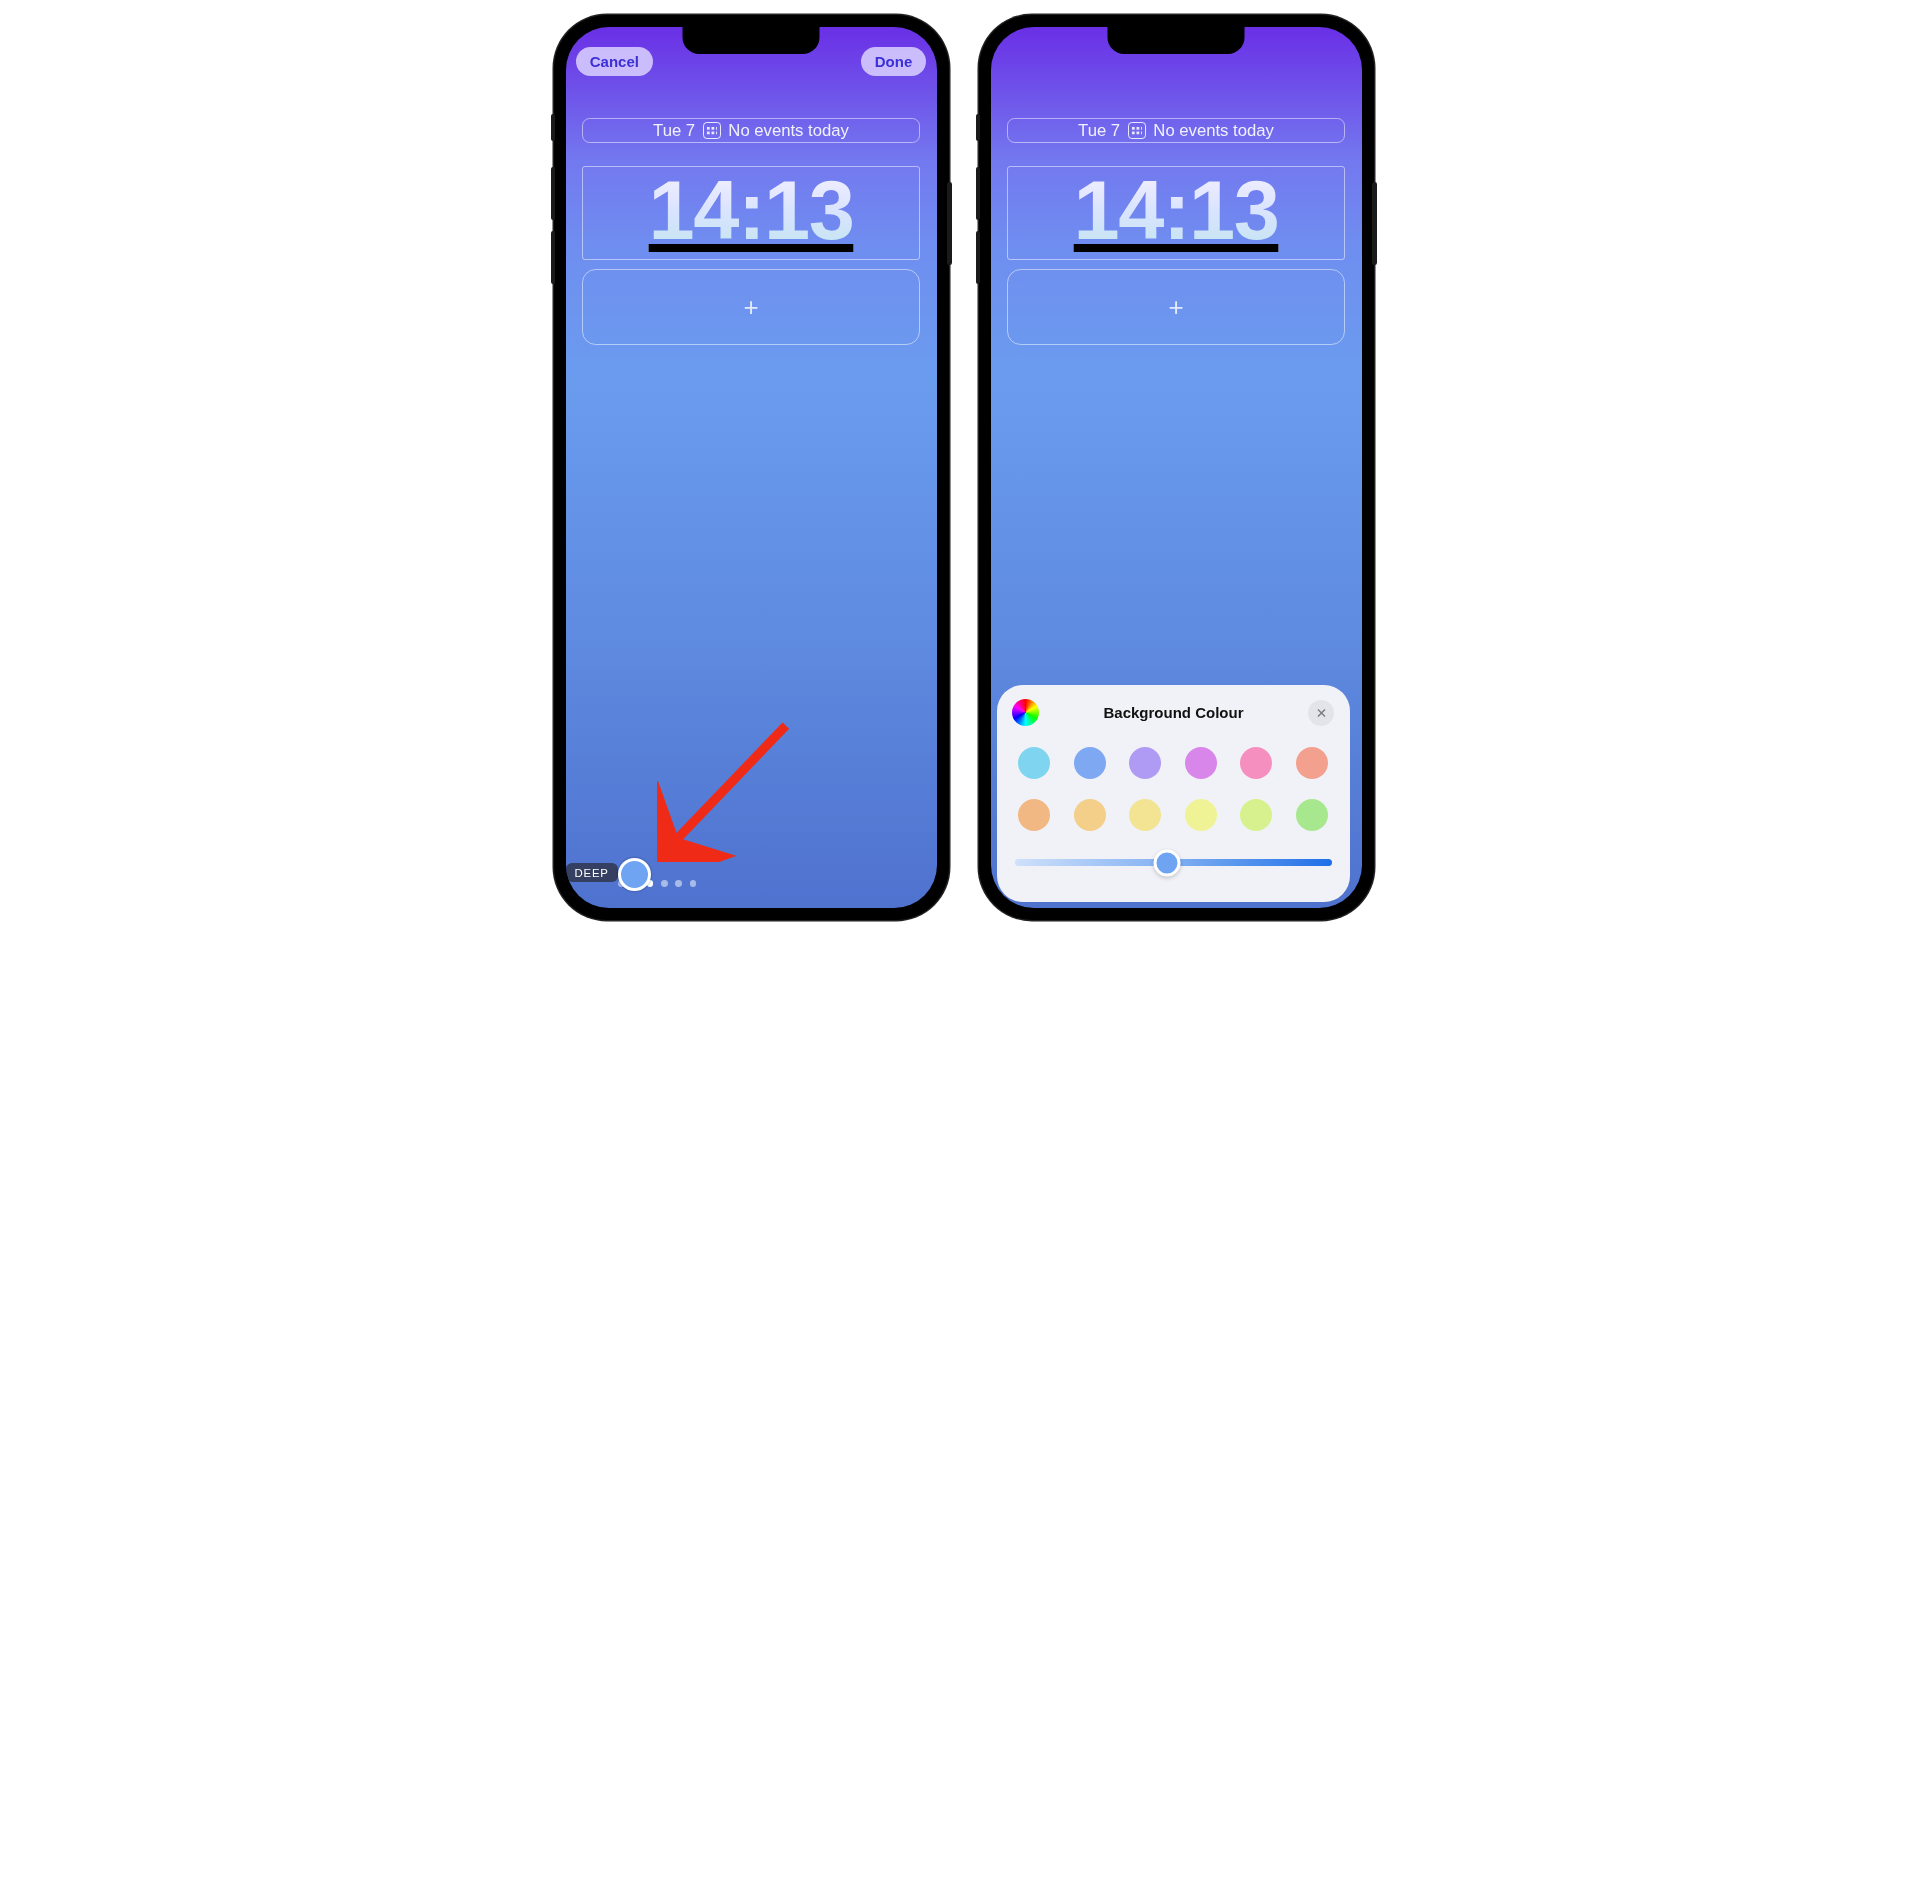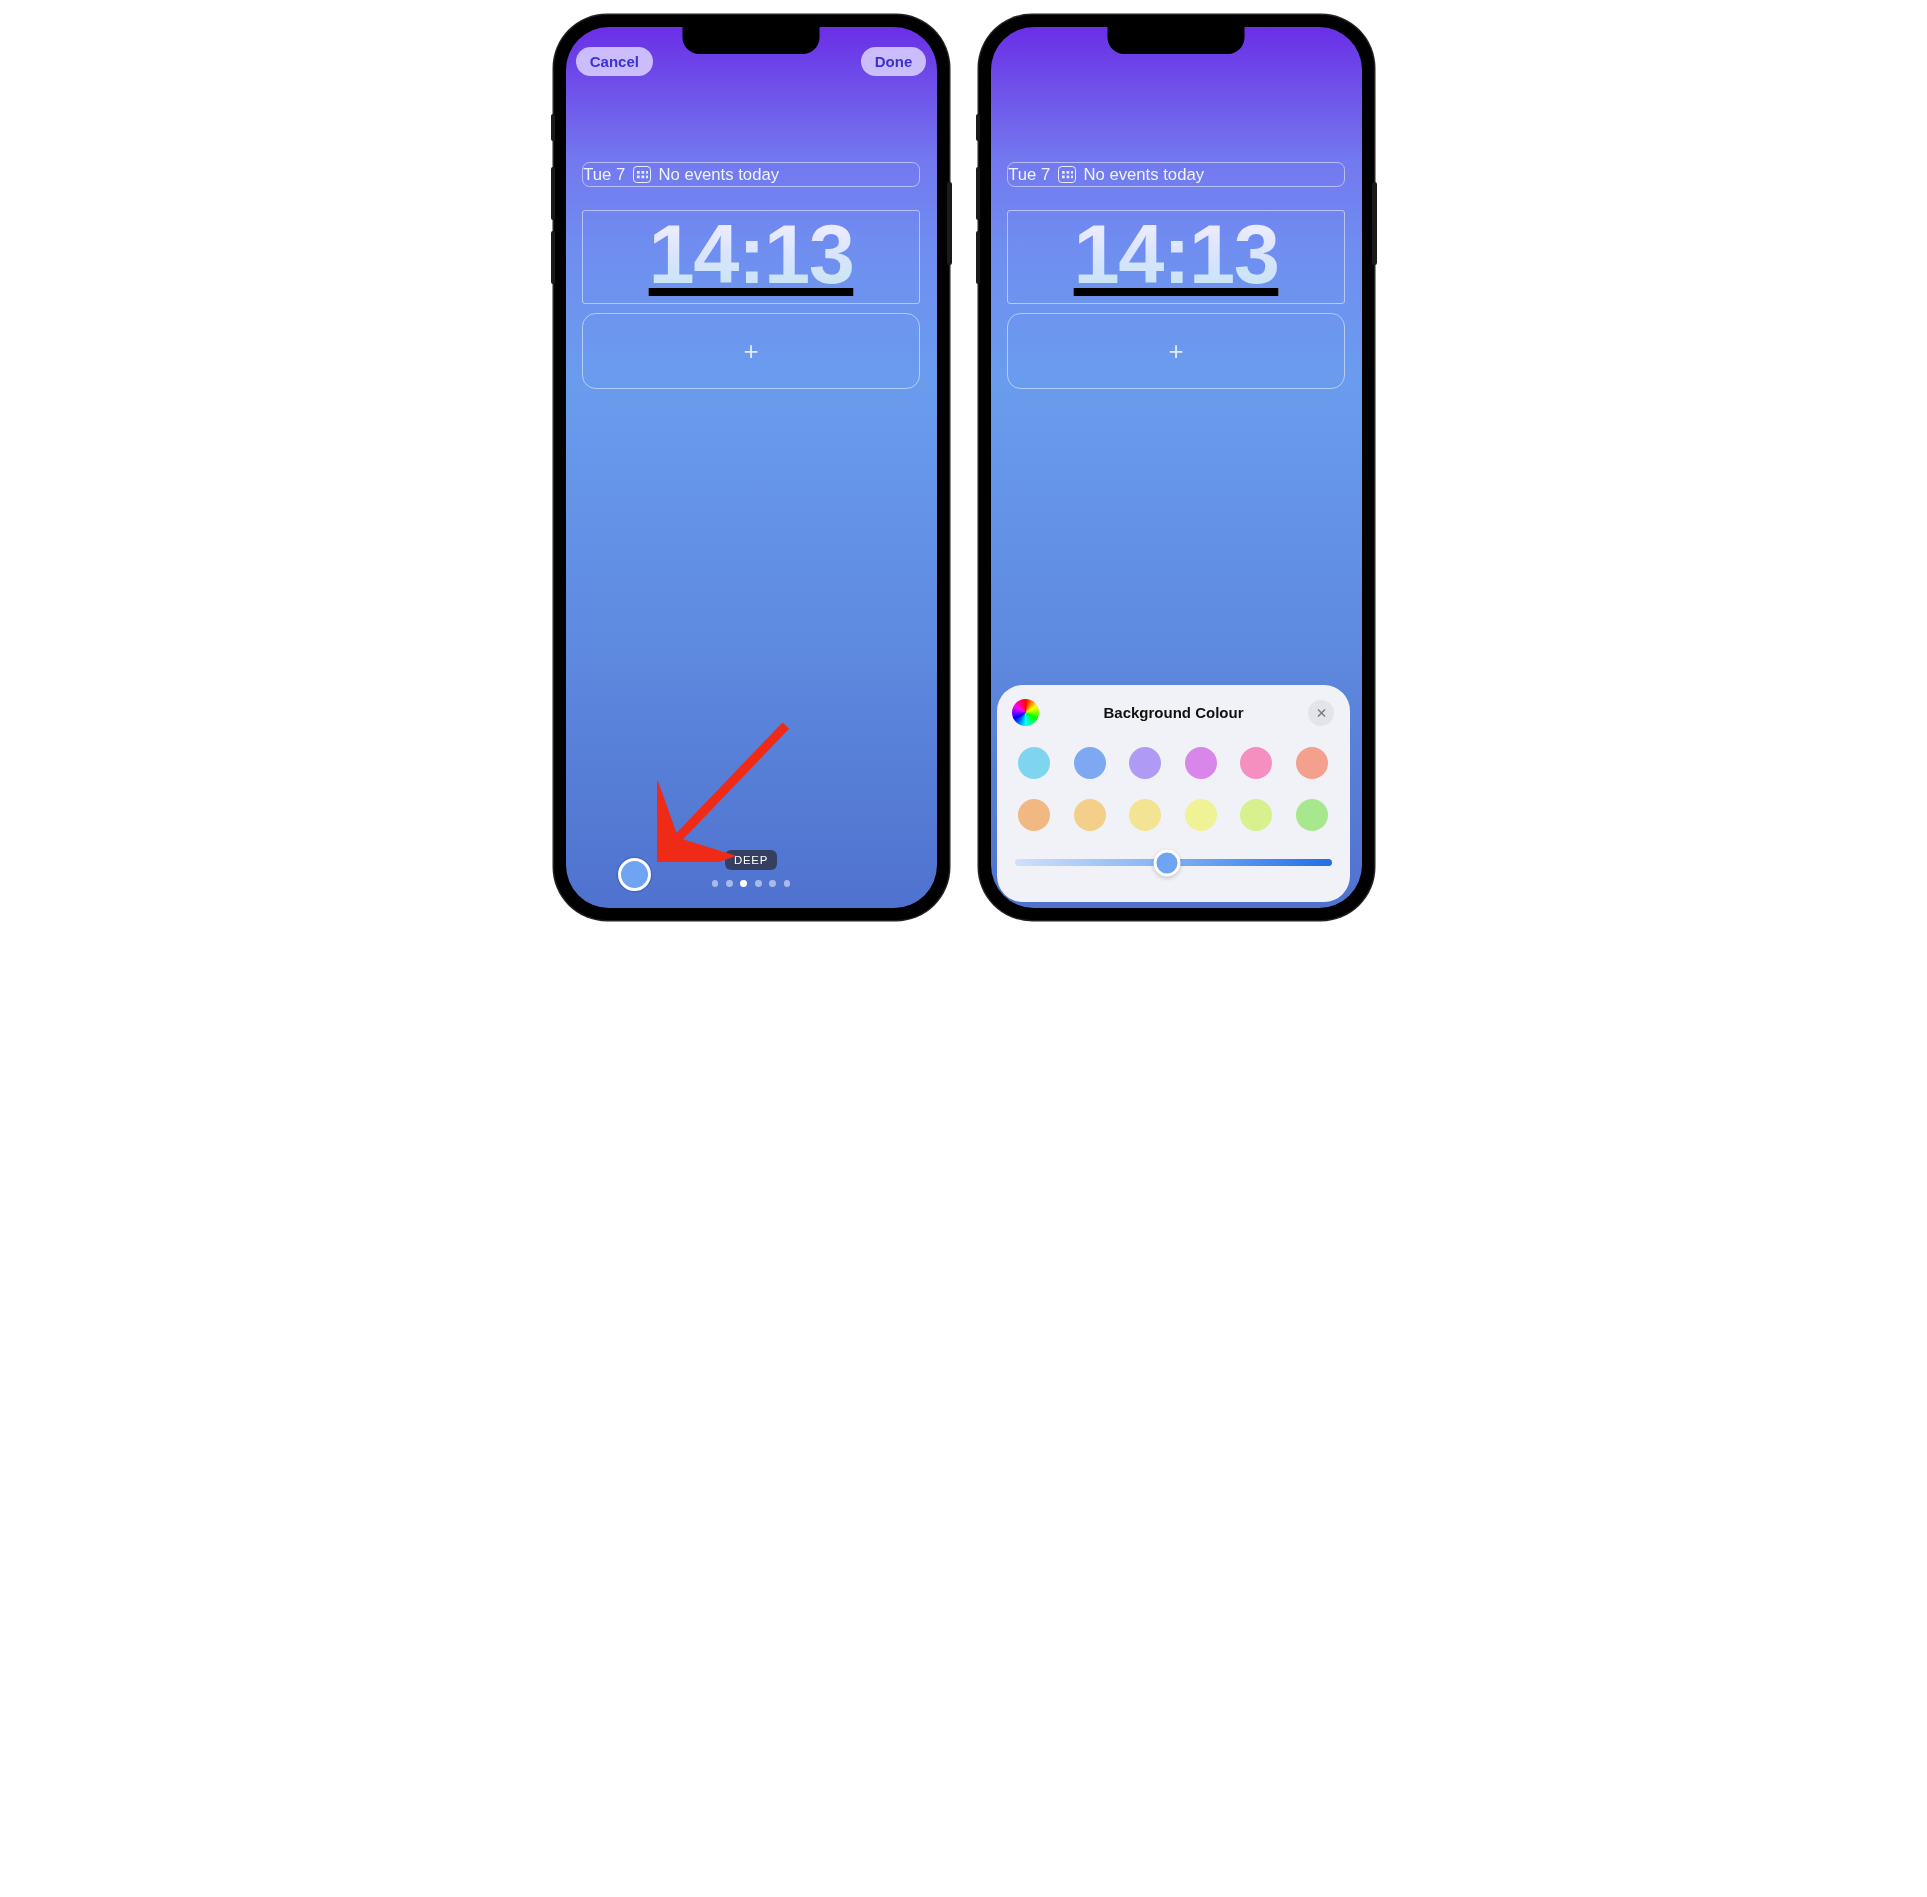--- a/index.html
+++ b/index.html
@@ -73,24 +73,23 @@
       left: 16.7px;
       right: 16.7px;
     }
     .date-row {
       border: 1.1px solid rgba(255,255,255,0.5);
       border-radius: 7.6px;
       color: rgba(255,255,255,0.9);
       font-size: 16.7px;
       display: flex;
       align-items: center;
-      justify-content: flex-start;
+      justify-content: center;
       gap: 7.6px;
       padding: 1.5px 0;
-      margin-top: 44px;
     }
     .cal-icon {
       display: inline-flex;
       width: 18px;
       height: 16.7px;
       border: 1.5px solid rgba(255,255,255,0.85);
       border-radius: 3.8px;
       position: relative;
     }
     .cal-icon::before {
@@ -129,22 +128,22 @@
       color: rgba(255,255,255,0.8);
       font-size: 26px;
       font-weight: 300;
       cursor: pointer;
     }
     .bottom-area {
       position: absolute;
       bottom: 15px;
       left: 0; right: 0;
       display: flex;
-      flex-direction: column;
-      align-items: center;
+      flex-direction: row;
+      align-items: flex-end;
     }
     .tag {
       background: rgba(40,40,50,0.7);
       color: #fff;
       font-size: 11.4px;
       letter-spacing: 0.8px;
       padding: 3.8px 9px;
       border-radius: 6px;
       margin-bottom: 10.6px;
     }

